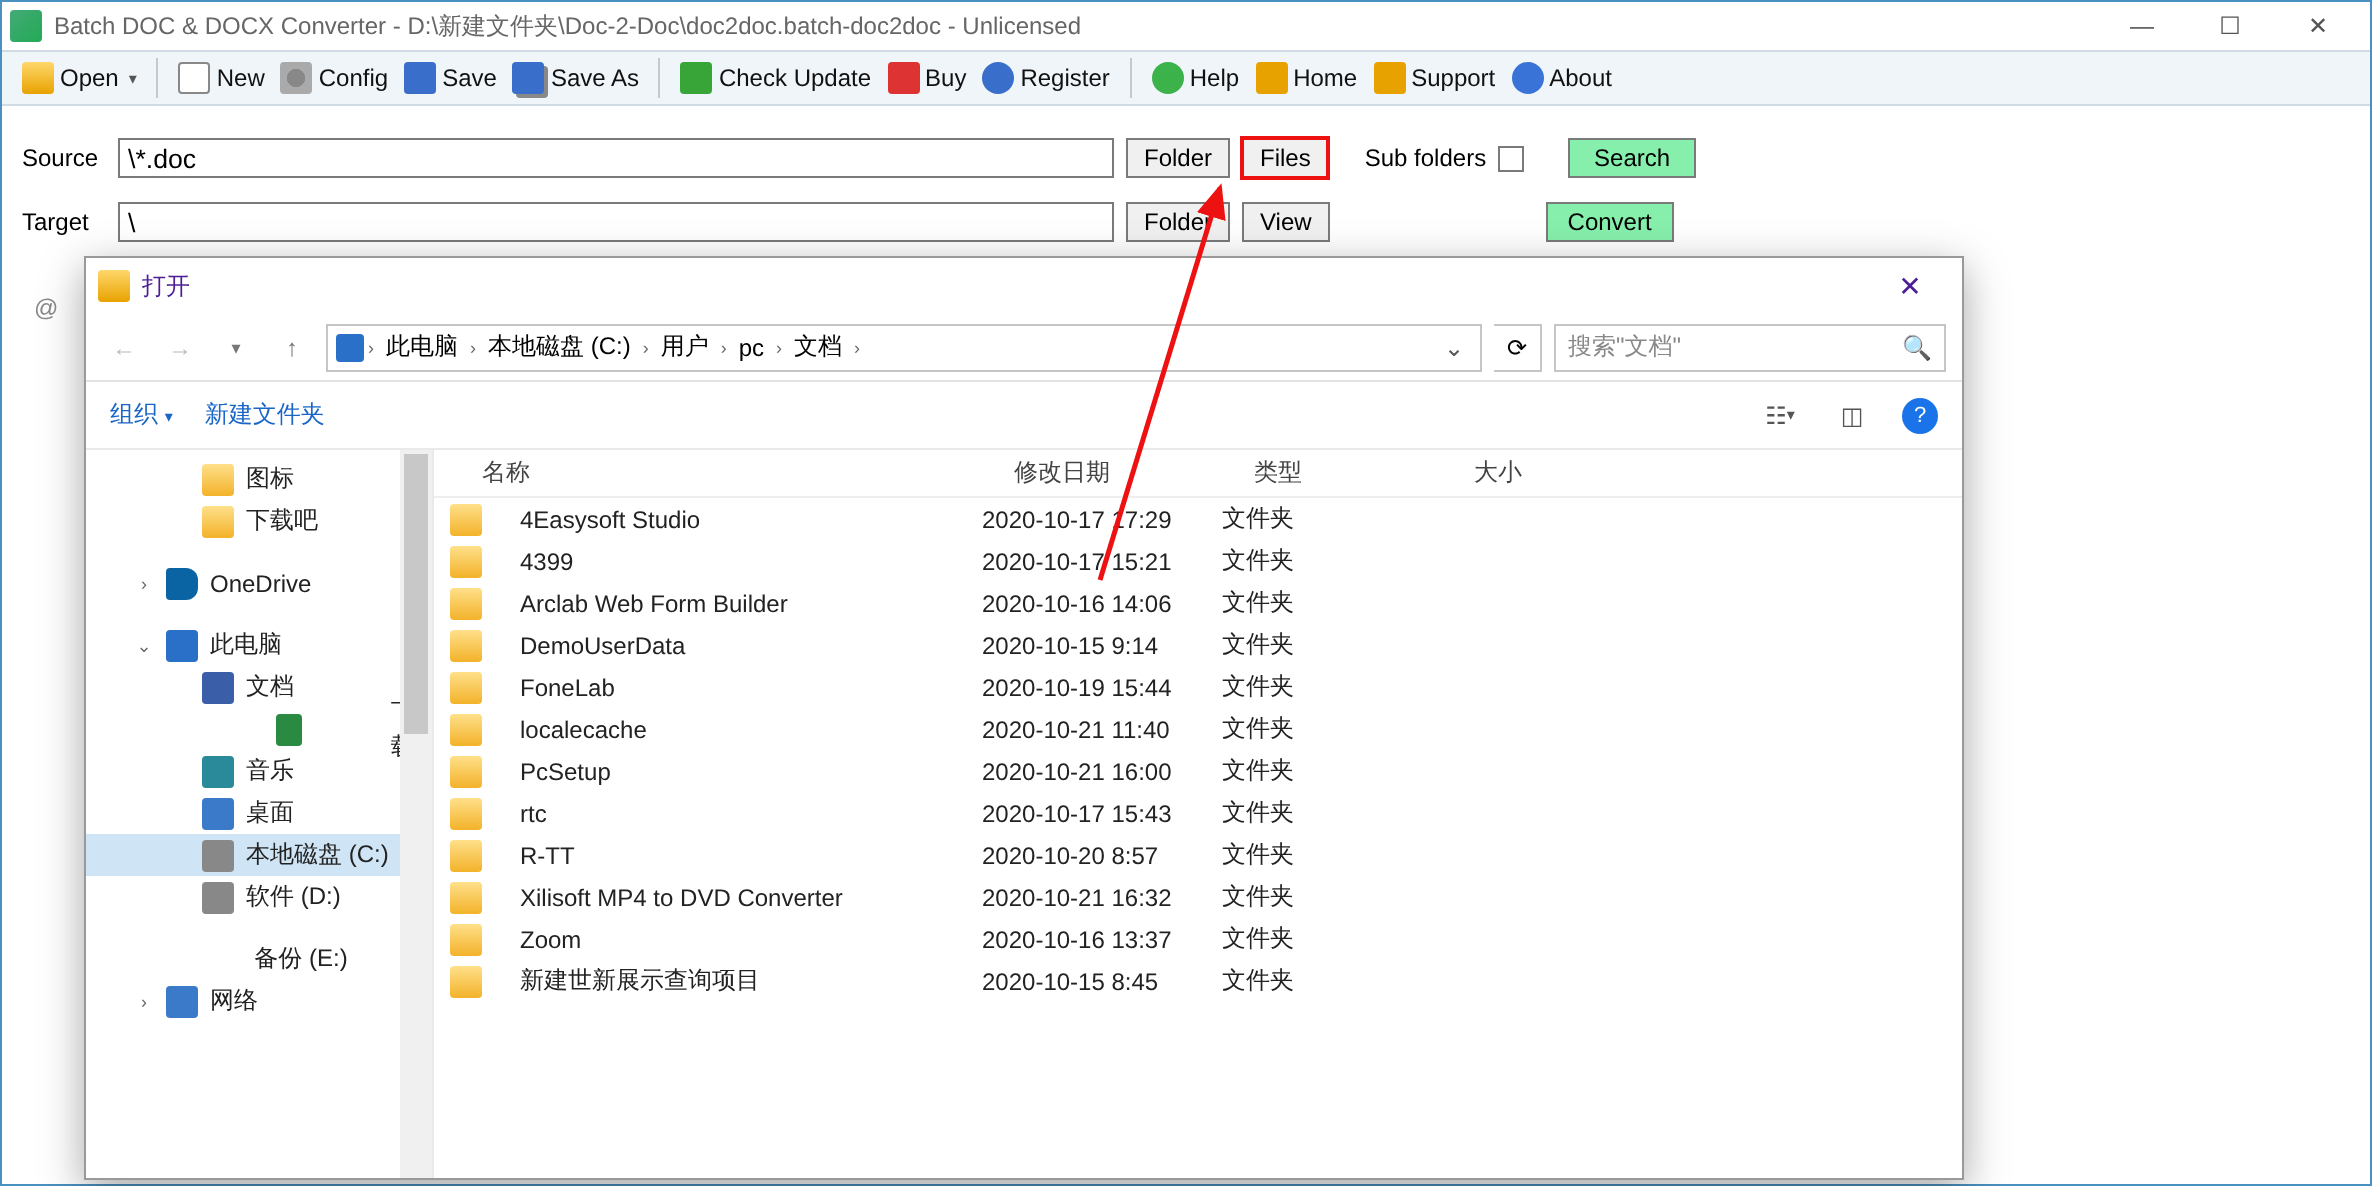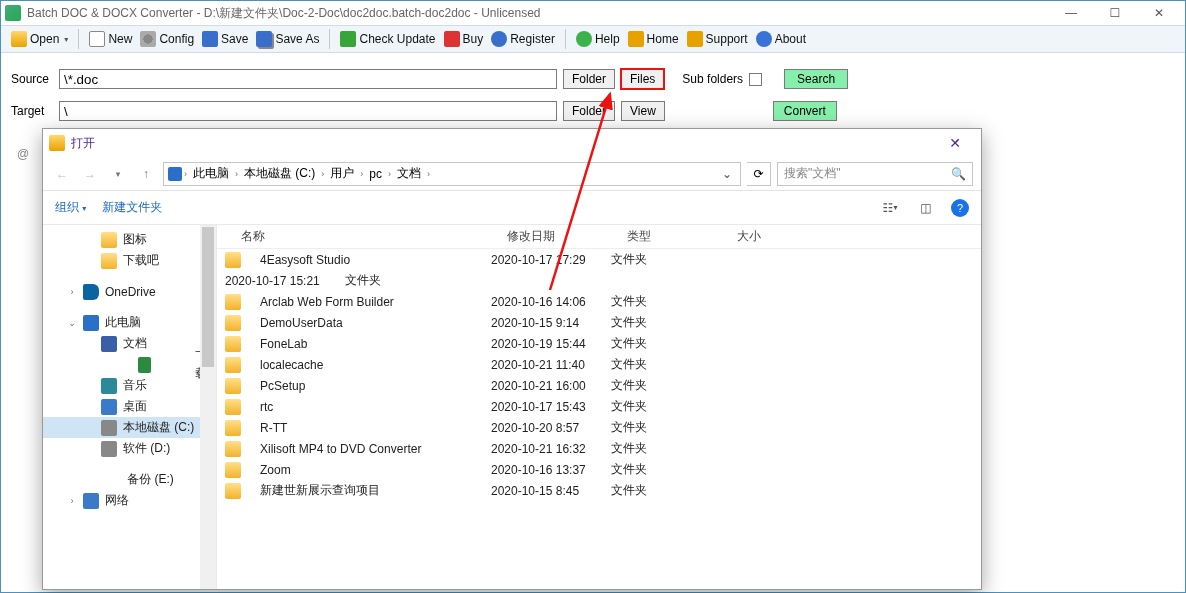--- a/index.html
+++ b/index.html
@@ -313,20 +313,26 @@
               <span class="fname">
                 <span class="fico"></span>
                 <span>4Easysoft Studio</span>
               </span>
             </div>
             <div class="col col-date">2020-10-17 17:29</div>
             <div class="col col-type">文件夹</div>
             <div class="col col-size"></div>
           </div>
           <div class="list-row">
+            <div class="col col-name">
+              <span class="fname">
+                <span class="fico"></span>
+                <span>4399</span>
+              </span>
+            </div>
             <div class="col col-date">2020-10-17 15:21</div>
             <div class="col col-type">文件夹</div>
             <div class="col col-size"></div>
           </div>
           <div class="list-row">
             <div class="col col-name">
               <span class="fname">
                 <span class="fico"></span>
                 <span>Arclab Web Form Builder</span>
               </span>

